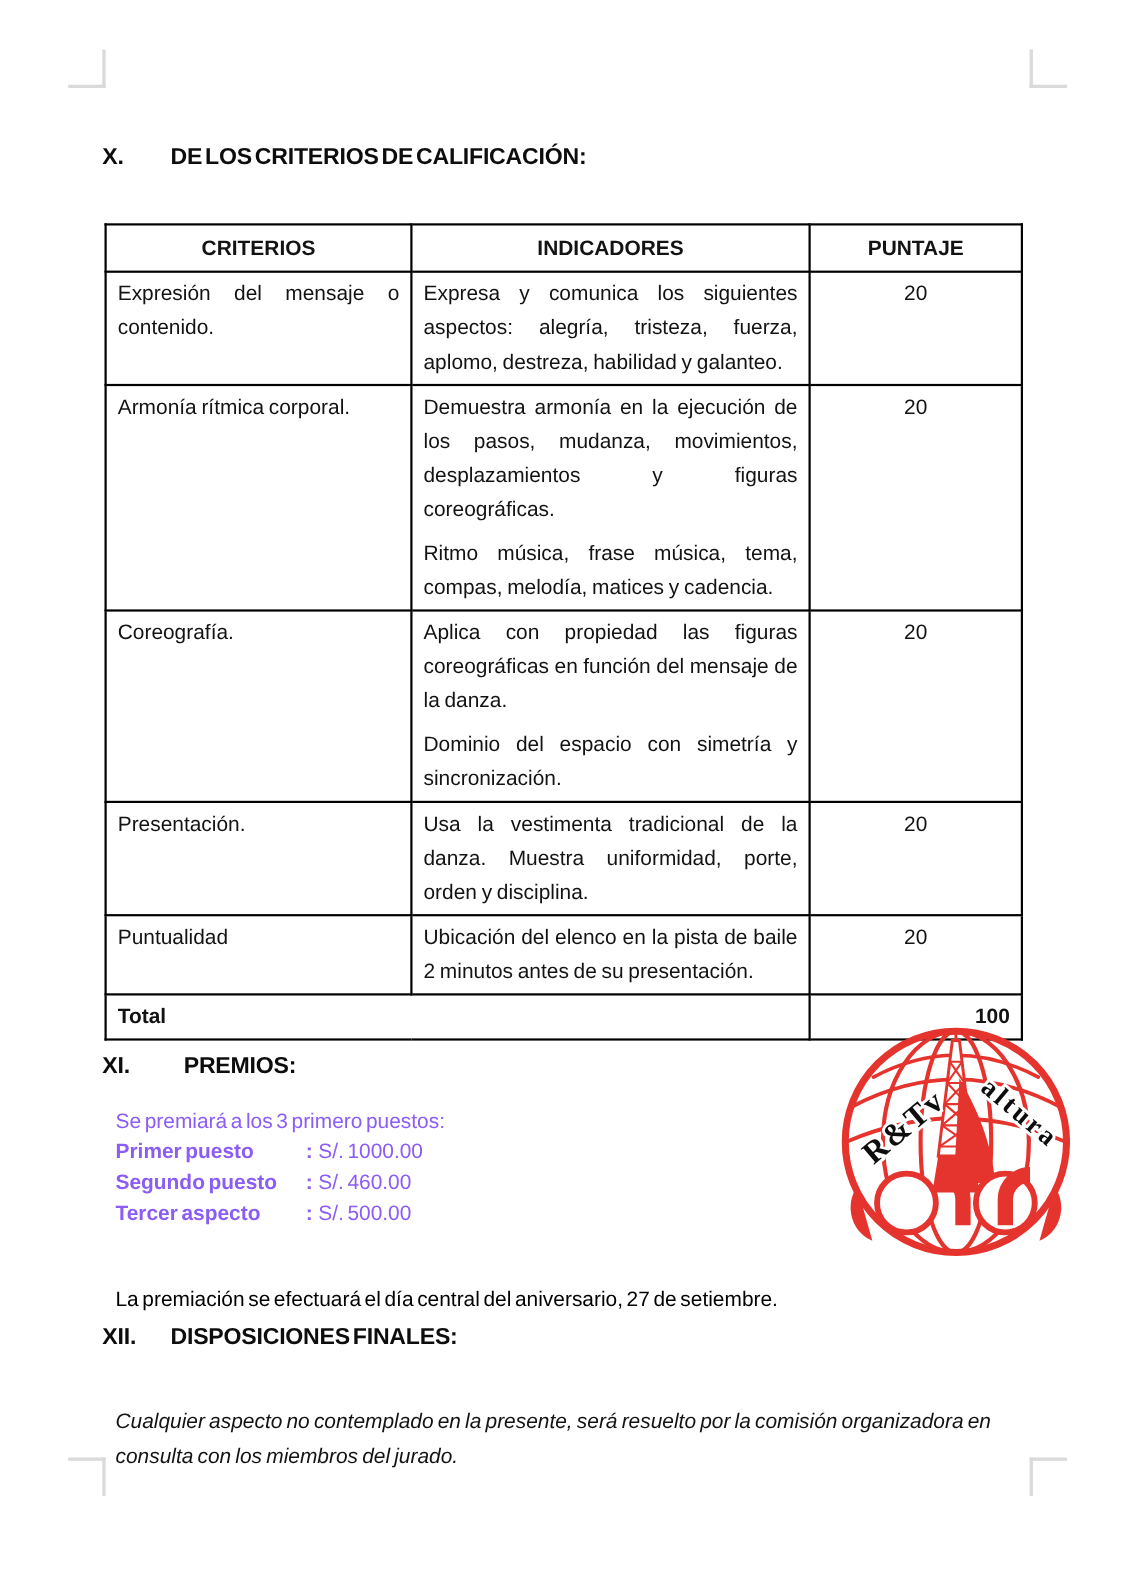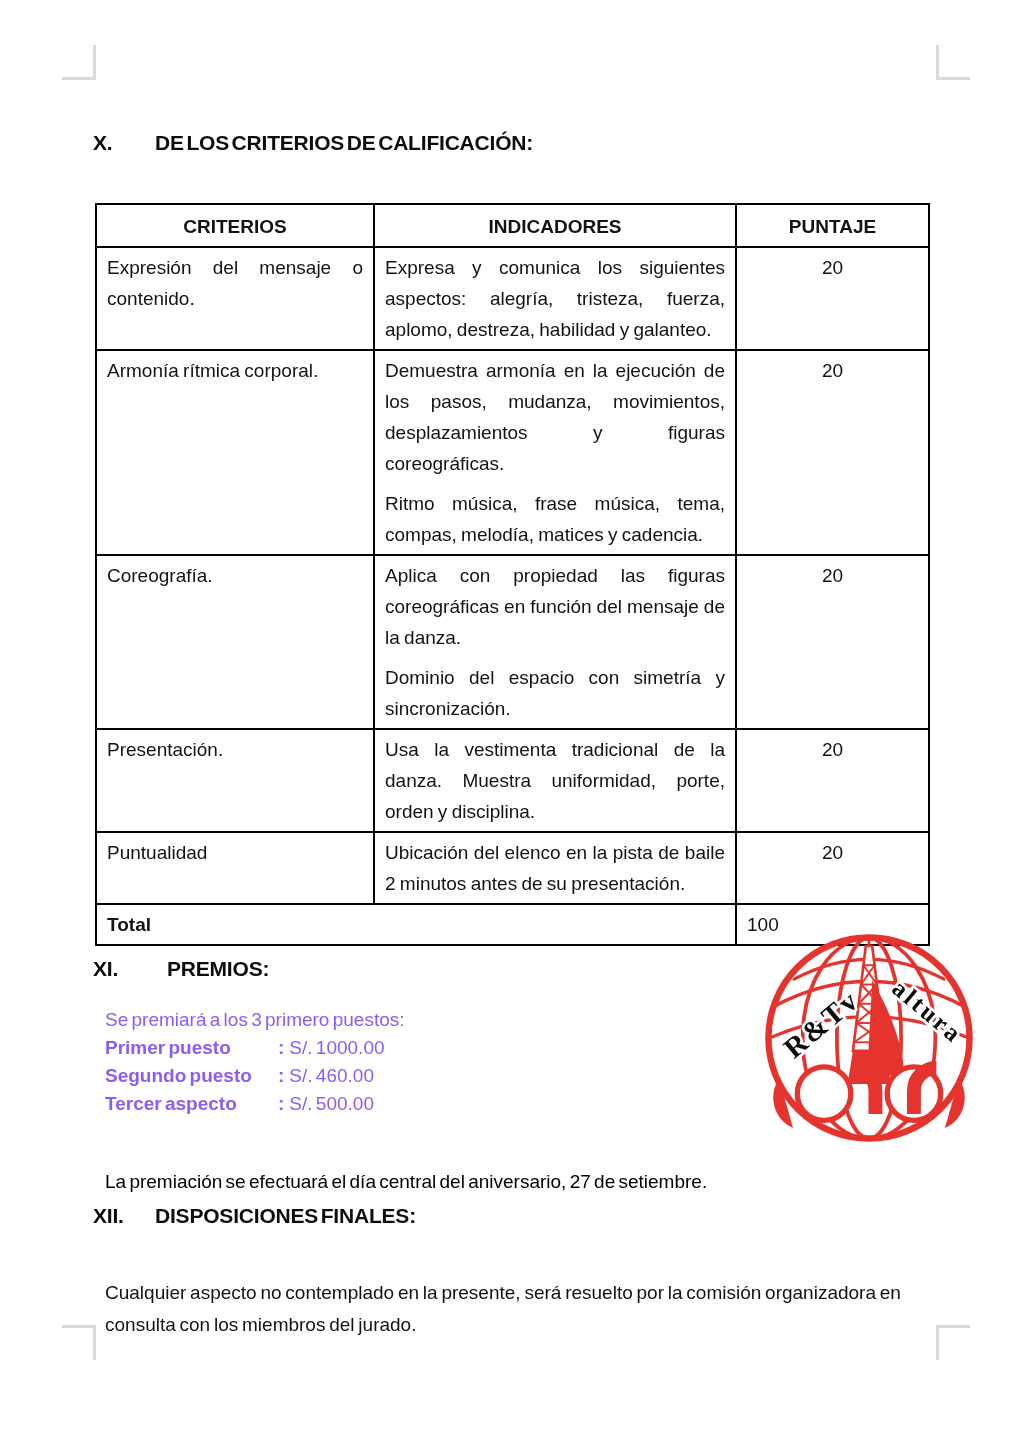--- a/index.html
+++ b/index.html
@@ -22,33 +22,33 @@
   #secXII{left:93px;top:1204px;}
   
   #tbl{position:absolute;left:95px;top:203px;width:833px;border-collapse:collapse;table-layout:fixed;padding-left:48px;}
   #tbl th,#tbl td{border:2px solid #000;vertical-align:top;padding:4px 10px;
       font-size:19px;line-height:31px;color:#131313;word-spacing:-1px;}
   #tbl th{text-align:center;font-weight:bold;padding-top:6px;}
   #tbl td p{margin:0;text-align:justify;}
   #tbl td p + p{margin-top:9px;}
   #tbl td.pts{text-align:center;}
   #tbl td.total-label{font-weight:bold;}
-  #tbl td.total-val{font-weight:normal;text-align:left;}
+  #tbl td.total-val{font-weight:bold;text-align:right;}
   
   #premios{position:absolute;left:105px;top:1006px;font-size:19px;line-height:28px;
       word-spacing:-2px;color:#8b5cf6;}
   #premios .intro{margin:0 0 0 0;}
   .prize-row{display:flex;}
   .prize-label{width:173px;flex:none;font-weight:bold;}
   .prize-colon{font-weight:bold;margin-right:5px;}
   
   #note{position:absolute;left:105px;top:1148px;width:720px;font-size:19px;
       line-height:30px;word-spacing:-2px;color:#000000;}
   #finalp{position:absolute;left:105px;top:1258px;width:848px;font-size:19px;
-      line-height:32px;word-spacing:-1.5px;color:#131313;}
+      line-height:32px;word-spacing:-1.5px;color:#131313;font-style:italic;}
   
   #logo{position:absolute;left:762px;top:931px;width:214px;height:214px;}
   #logo text{font-family:"Liberation Serif",serif;font-weight:bold;fill:#0d0d0d;
       paint-order:stroke;stroke:#ffffff;stroke-width:5px;}
 </style>
 </head>
 <body>
 
 <div class="page">
 

